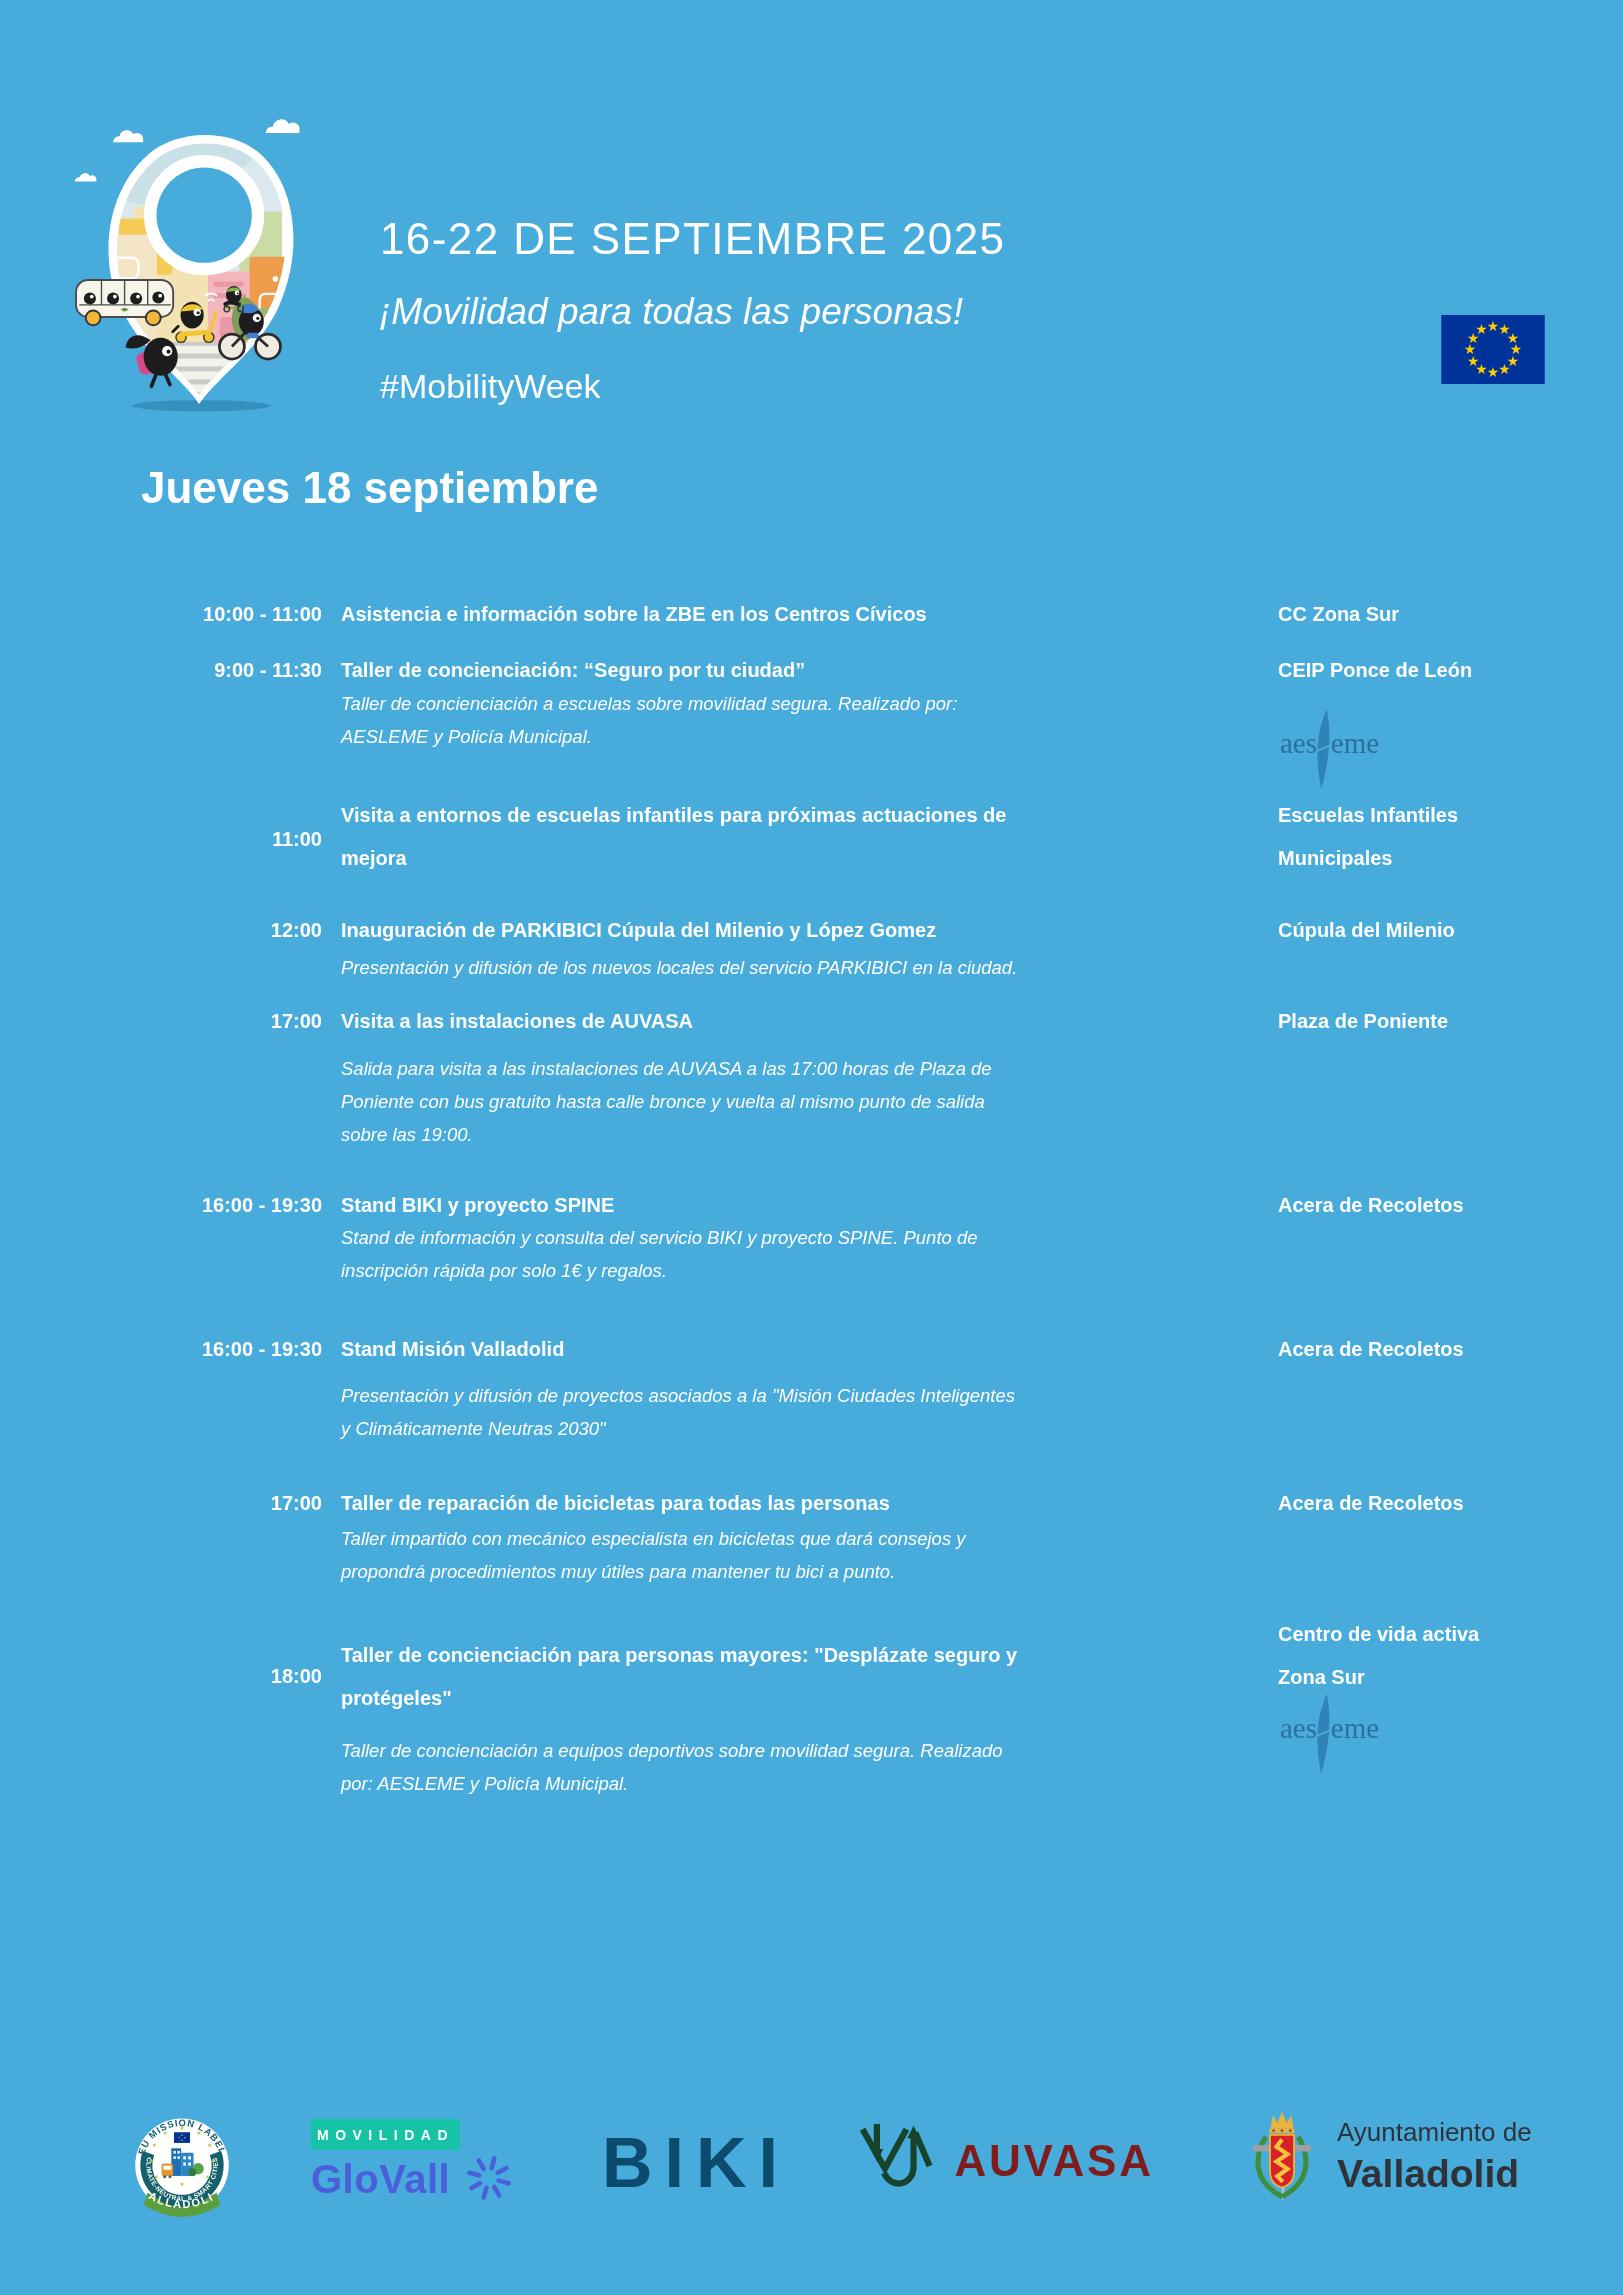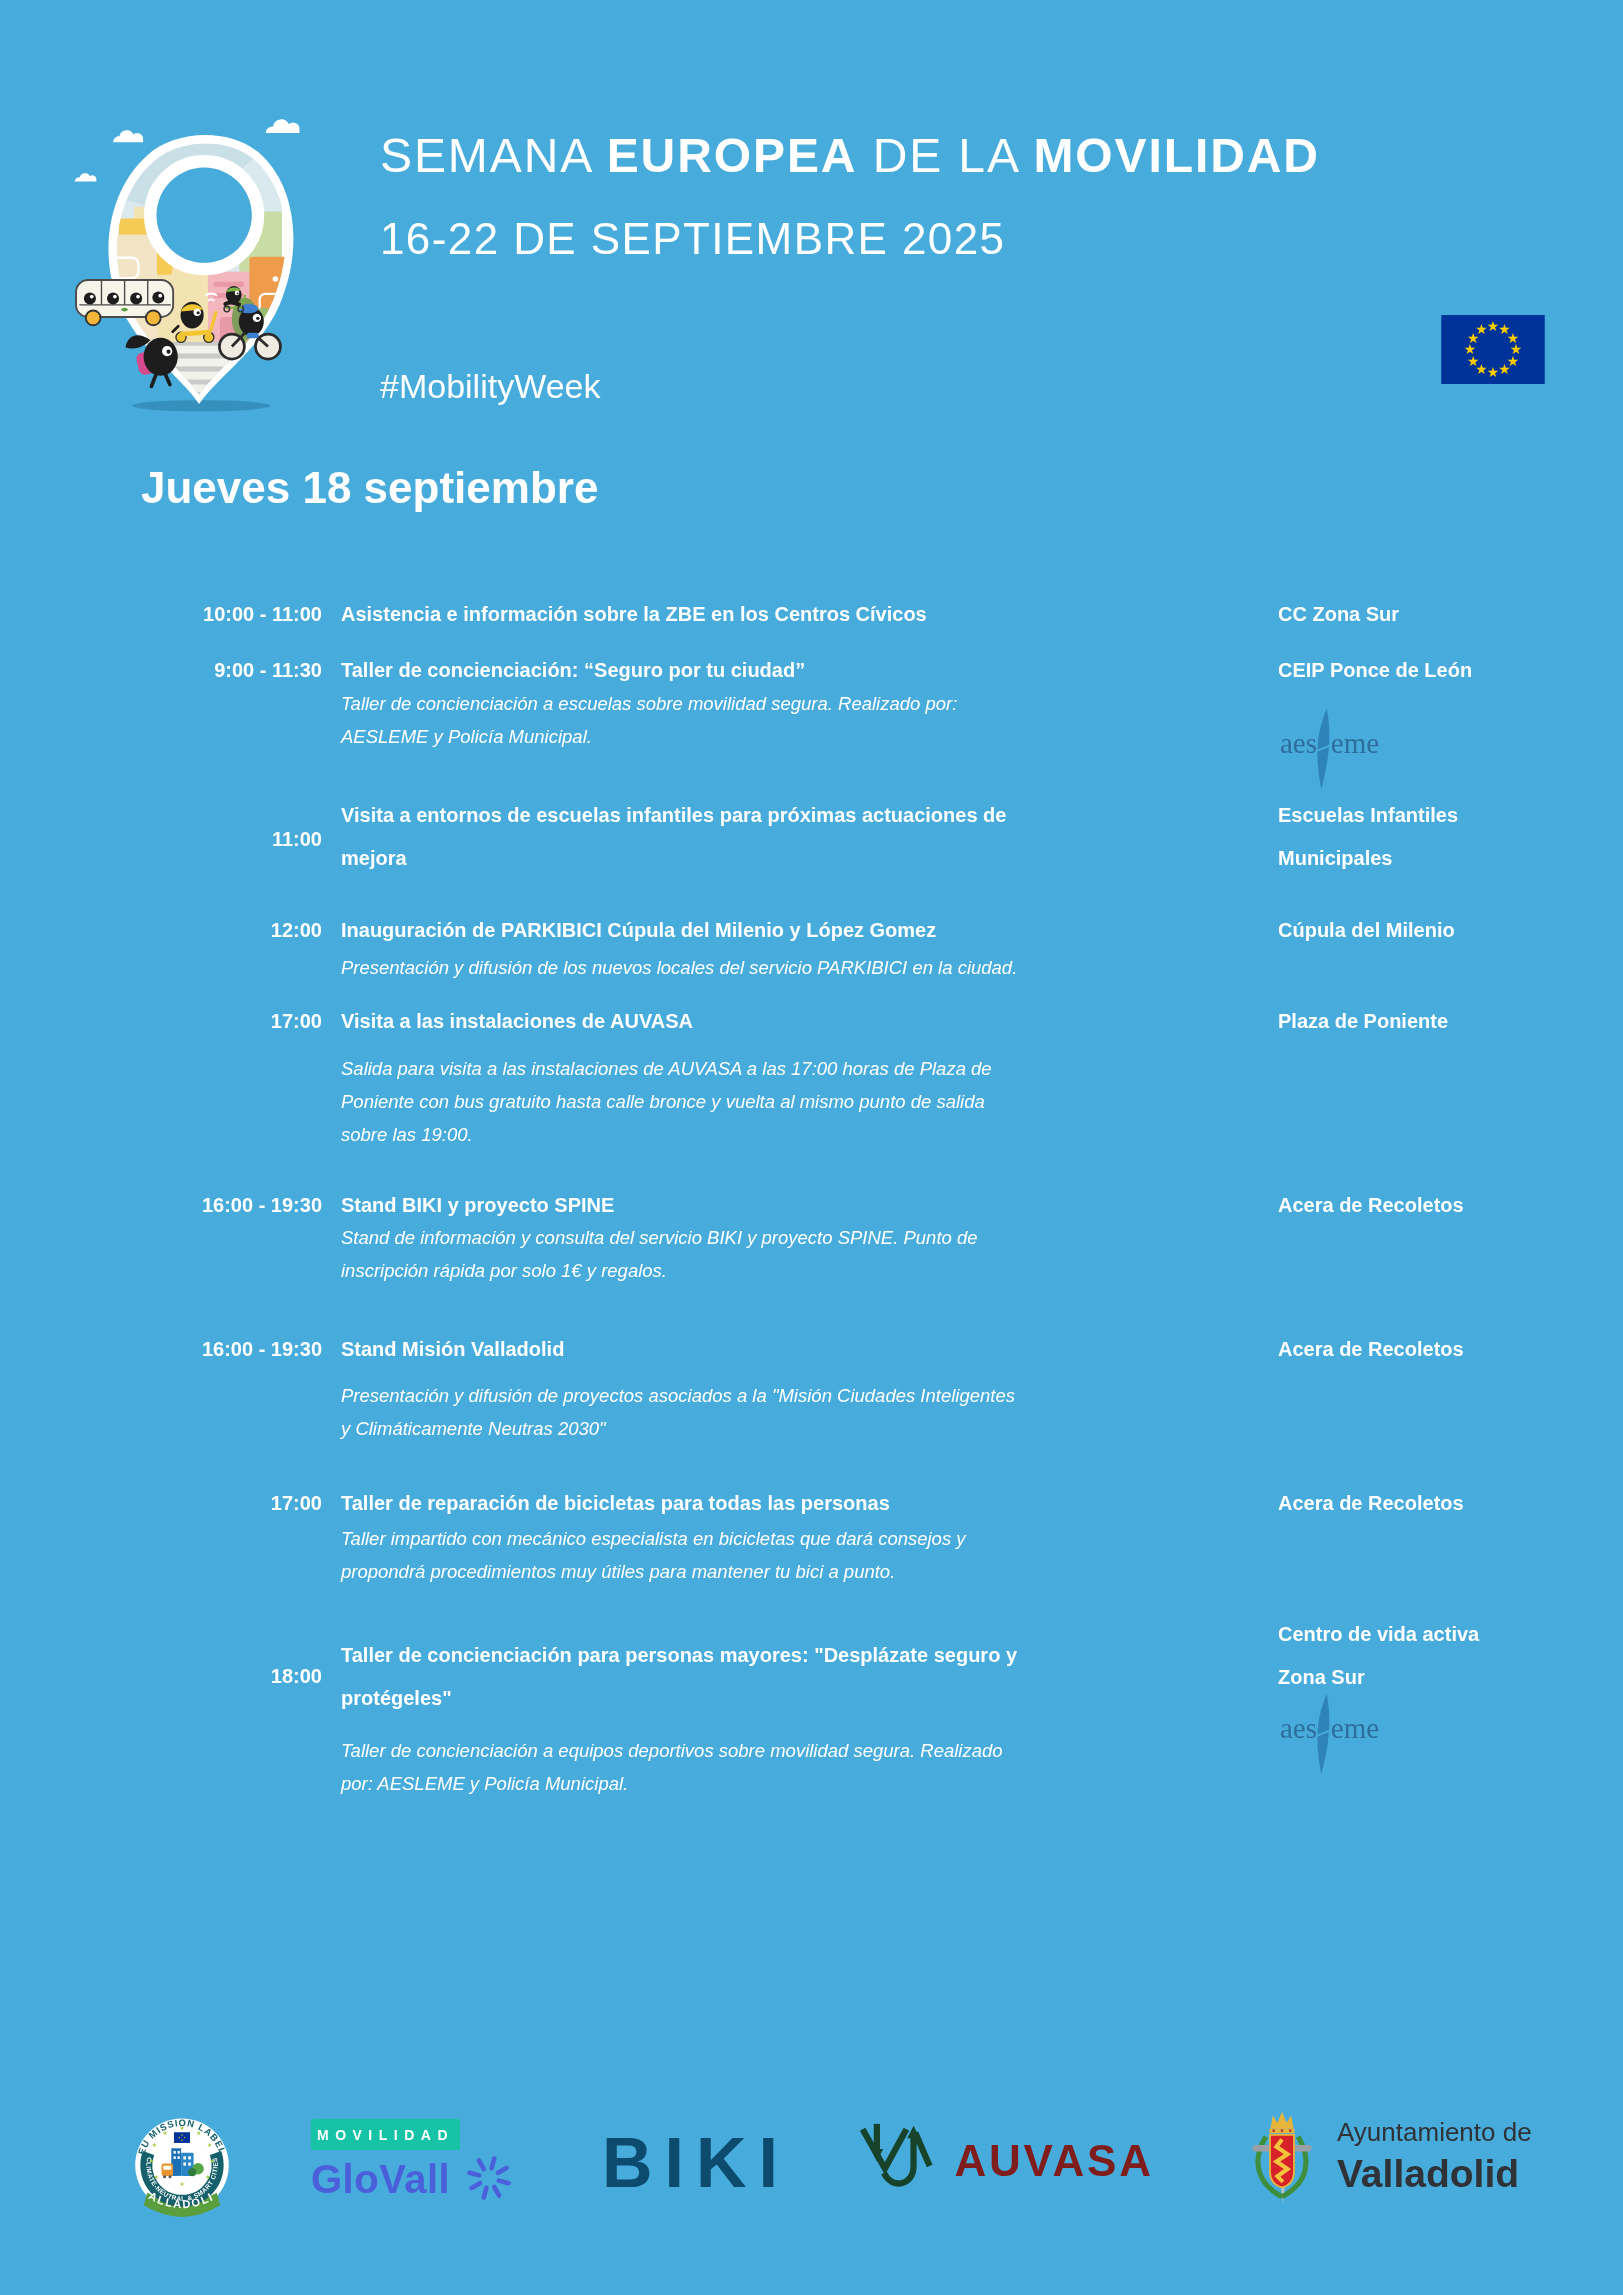--- a/index.html
+++ b/index.html
@@ -155,22 +155,22 @@
       <circle cx="341" cy="411" r="6" fill="none" stroke="#333" stroke-width="3"></circle>
       <circle cx="371" cy="411" r="6" fill="none" stroke="#333" stroke-width="3"></circle>
       <line x1="372" y1="406" x2="381" y2="380" stroke="#7CB342" stroke-width="4"></line>
       <ellipse cx="356" cy="380" rx="17" ry="19" fill="#1d1d1d"></ellipse>
       <path d="M340 374 a17 12 0 0 1 32 -3 l-32 3" fill="#7CB342"></path>
       <circle cx="363" cy="376" r="5" fill="#FFFFFF"></circle>
         <circle cx="364.5" cy="377" r="2" fill="#1d1d1d"></circle>
     </g>
   </svg>
 
-  <div class="hdr-title"><span>SEMANA </span><span class="b">EUROPEA</span><span> DE LA </span><span class="b">MOVILIDAD</span></div>
   <div class="hdr-dates">16-22 DE SEPTIEMBRE 2025</div>
+  <div class="hdr-tagline">¡Movilidad para todas las personas!</div>
   <div class="hdr-hashtag">#MobilityWeek</div>
 
   <svg class="eu-flag" viewBox="0 0 120 80">
     <rect width="120" height="80" fill="#003399"></rect>
     <g fill="#FFCC00" font-size="16" text-anchor="middle" font-family="DejaVu Sans, sans-serif">
       <text x="60" y="19">★</text>
         <text x="73.4" y="22.6">★</text>
         <text x="83.1" y="32.3">★</text>
       <text x="86.7" y="45.7">★</text>
         <text x="83.1" y="59">★</text>

